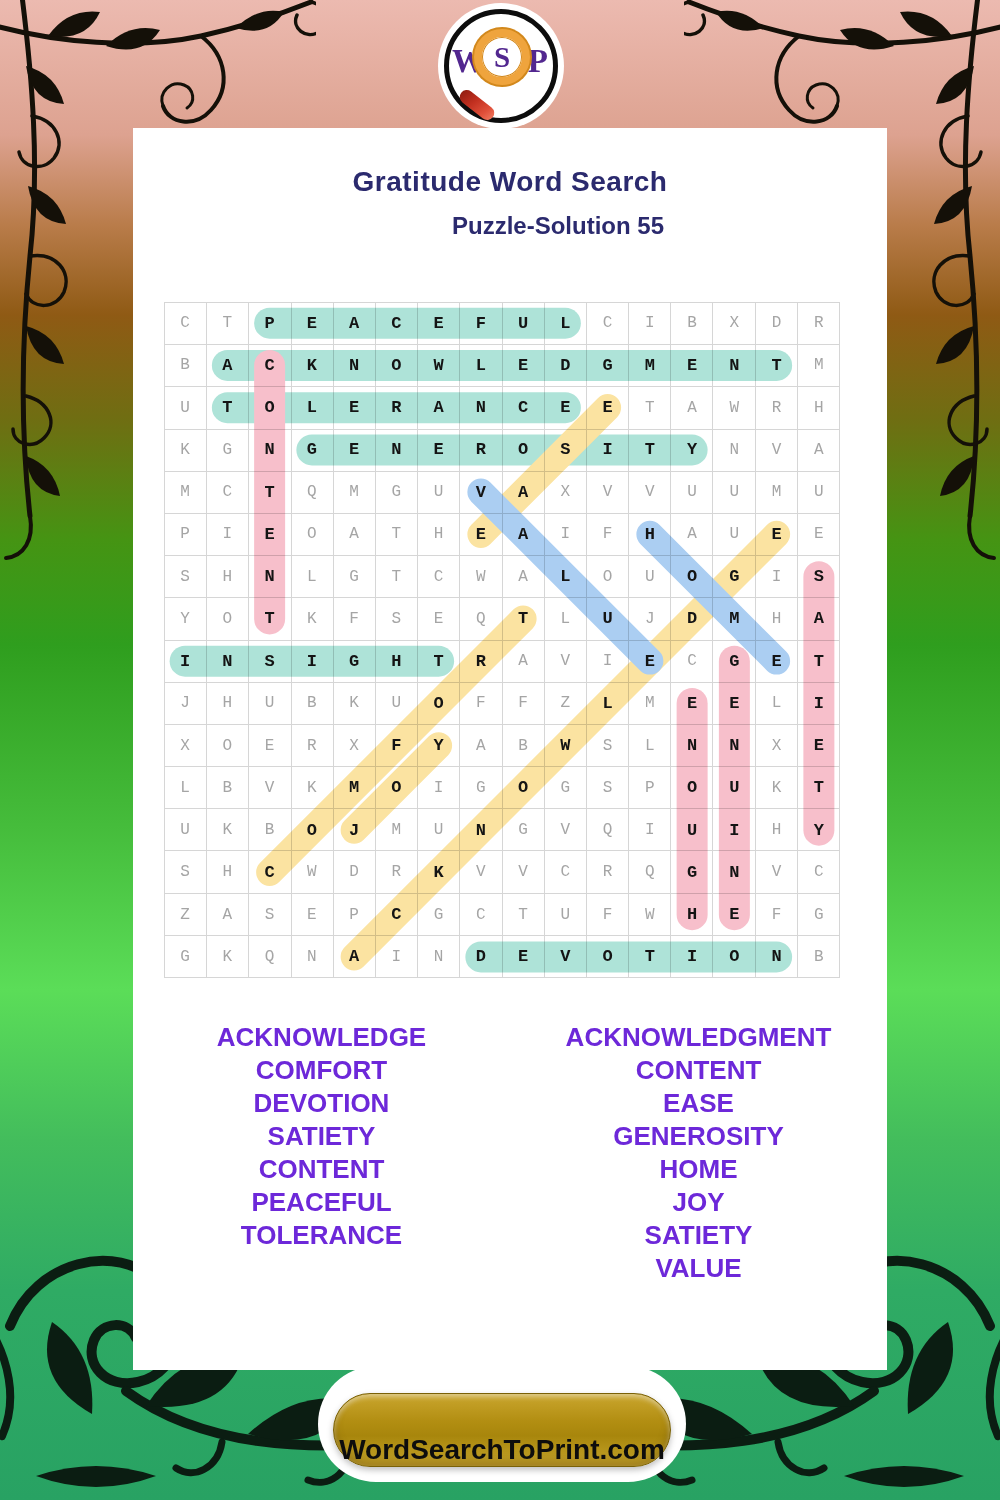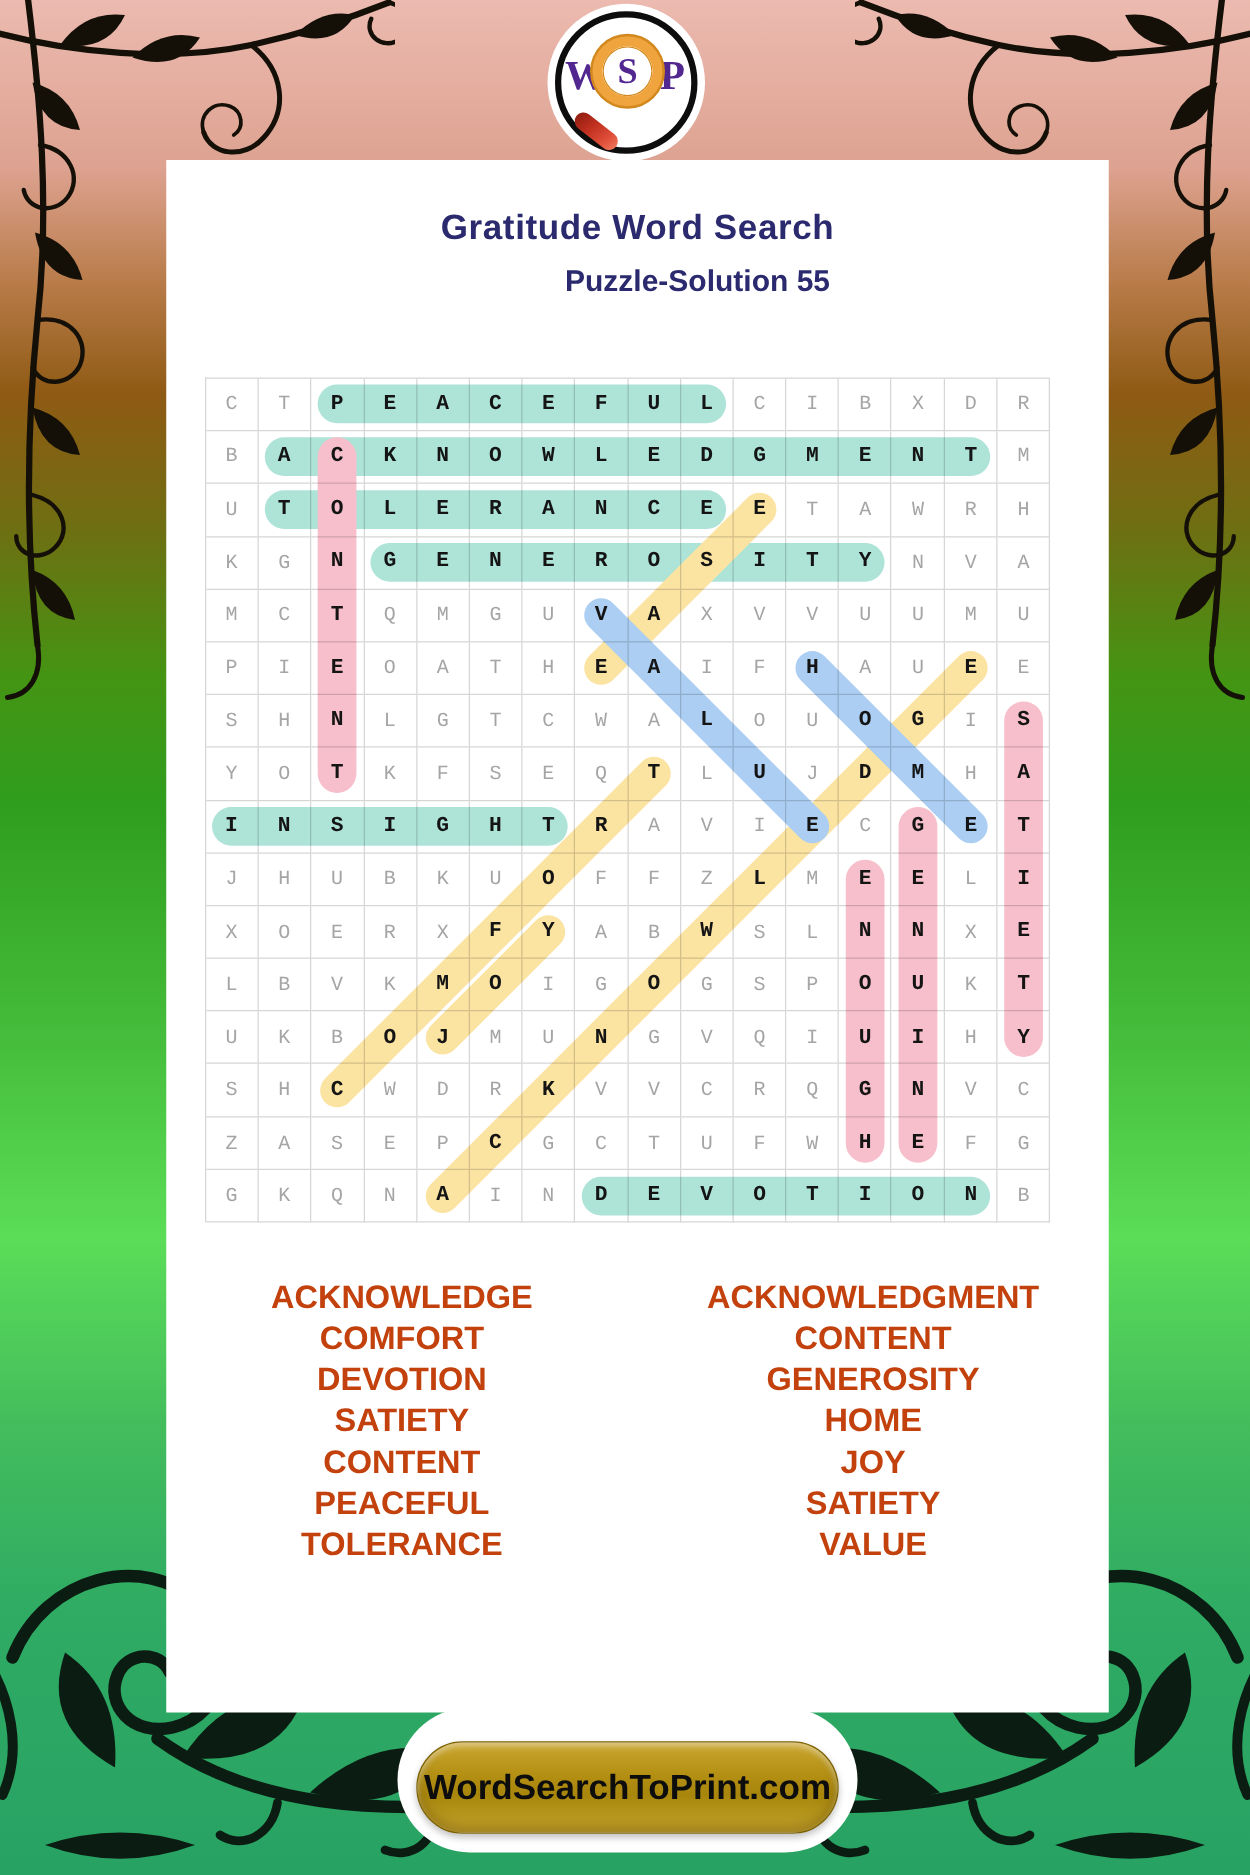--- a/index.html
+++ b/index.html
@@ -34,21 +34,21 @@
     grid-template-columns:repeat(16,1fr); grid-template-rows:repeat(16,1fr); }
   .cells { border-top:1px solid #d6d6d6; border-left:1px solid #d6d6d6; background:#ffffff; }
   .cell { border-right:1px solid #d6d6d6; border-bottom:1px solid #d6d6d6; }
   .hl-svg { position:absolute; inset:0; width:100%; height:100%; mix-blend-mode:multiply; }
   .letter { display:flex; align-items:center; justify-content:center;
     font-family:"Liberation Mono", monospace; font-size:16px; color:#a5a5a5; }
   .letter.hit { color:#141414; font-weight:bold; font-size:17px; }
 
   .words { position:absolute; left:133px; top:1021px; width:754px; display:flex; }
   .wcol { flex:1; text-align:center; }
-  .word { font-size:26px; font-weight:bold; color:#c2410c; line-height:33px; }
+  .word { font-size:26px; font-weight:bold; color:#6d28d9; line-height:33px; }
 
   .logo { position:absolute; left:438px; top:3px; width:126px; height:126px;
     background:#ffffff; border-radius:50%; display:flex; align-items:center; justify-content:center; z-index:5; }
   .logo-ring { width:114px; height:114px; border-radius:50%; border:5px solid #0d0d0d;
     background:#ffffff; position:relative; }
   .logo-letter { position:absolute; top:29px; font-family:"Liberation Serif", serif;
     font-weight:bold; font-size:33px; color:#52278f; z-index:1; }
   .lw { left:3px; }
   .lp { right:5px; }
   .handle { position:absolute; left:8px; top:84px; width:40px; height:14px; border-radius:8px;
@@ -57,21 +57,21 @@
   .mag { position:absolute; left:25px; top:15px; width:56px; height:56px; border-radius:50%;
     border:8px solid #efa43d; background:#ffffff; z-index:3;
     box-shadow:0 0 0 2px #d2881c, inset 0 0 0 1px #d2881c;
     display:flex; align-items:center; justify-content:center; }
   .mag span { font-family:"Liberation Serif", serif; font-weight:bold; font-size:29px; color:#52278f; }
 
   .footer-pill { position:absolute; left:318px; top:1366px; width:368px; height:116px;
     background:#ffffff; border-radius:58px; z-index:4; }
   .footer-btn { position:absolute; left:15px; top:27px; width:338px; height:74px; border-radius:37px;
     background:linear-gradient(180deg,#caa62e 0%,#b28e12 38%,#a8860c 58%,#bb9a20 85%,#c9a62e 100%);
-    border:1px solid #7a6106; display:flex; align-items:center; justify-content:center;
+    border:1px solid #7a6106; display:flex; align-items:flex-end; justify-content:center;
     box-shadow: inset 0 3px 5px rgba(255,255,255,.45), inset 0 -5px 9px rgba(80,55,0,.35), 0 3px 6px rgba(0,0,0,.25);
     cursor:pointer; }
   .footer-btn span { font-size:28px; font-weight:bold; color:#0d0d0d; }
 </style>
 </head>
 <body>
 
 <div class="canvas">
   <div class="bg"></div>
 
@@ -711,20 +711,21 @@
         <div class="word">COMFORT</div>
         <div class="word">DEVOTION</div>
         <div class="word">SATIETY</div>
         <div class="word">CONTENT</div>
         <div class="word">PEACEFUL</div>
         <div class="word">TOLERANCE</div>
       </div>
     <div class="wcol">
         <div class="word">ACKNOWLEDGMENT</div>
         <div class="word">CONTENT</div>
+        <div class="word">EASE</div>
         <div class="word">GENEROSITY</div>
         <div class="word">HOME</div>
         <div class="word">JOY</div>
         <div class="word">SATIETY</div>
         <div class="word">VALUE</div>
       </div>
   </div>
 
   <div class="footer-pill">
     <div class="footer-btn">

